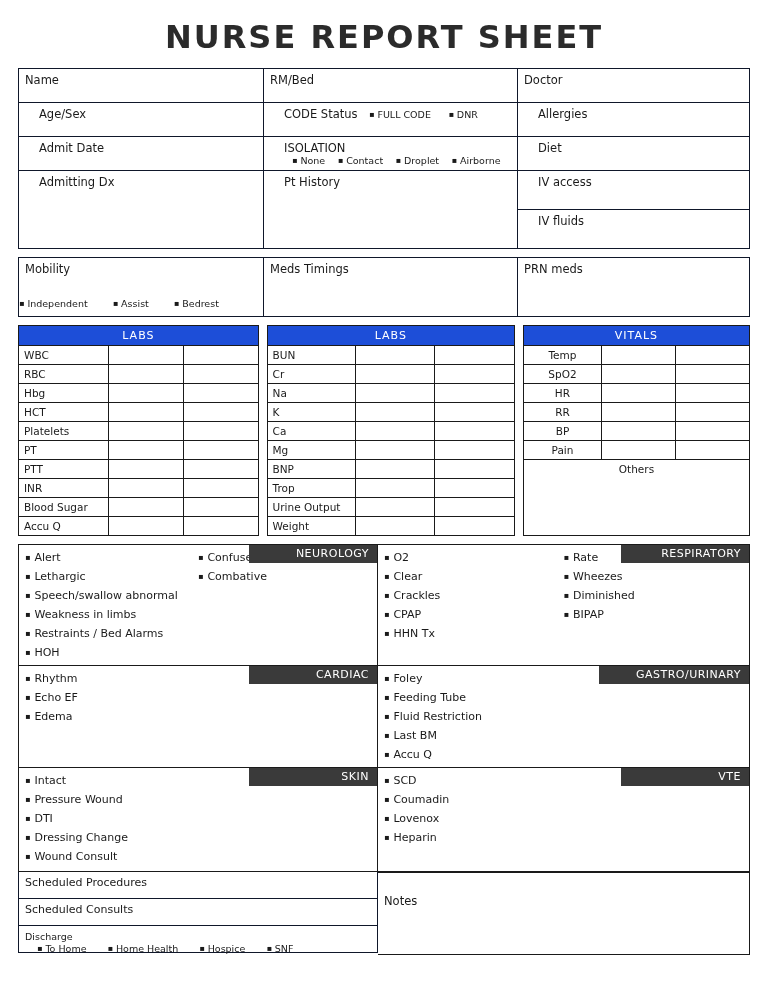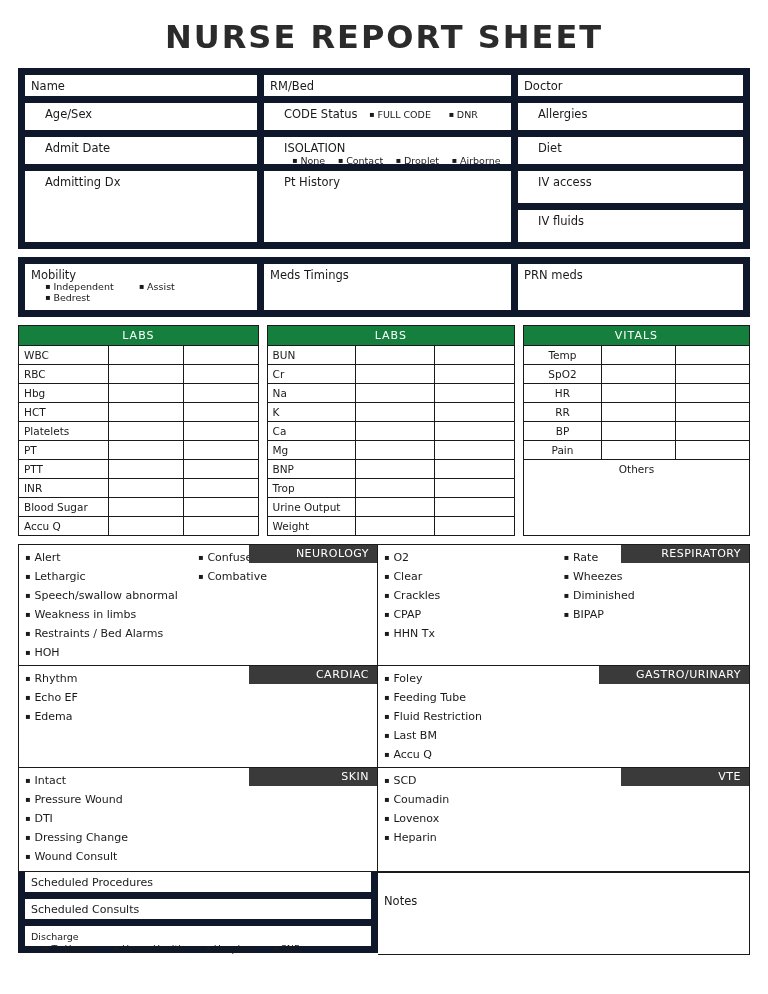--- a/index.html
+++ b/index.html
@@ -21,21 +21,21 @@
   .title {
     text-align: center;
     font-family: "DejaVu Sans", sans-serif;
     font-weight: bold;
     font-size: 32px;
     letter-spacing: 2px;
     margin: 4px 0 12px 0;
     color: #2b2b2b;
   }
   .cell {
-    border: 7px solid #0f172a;
+    border: 1px solid #0f172a;
     position: relative;
     padding: 5px 6px;
     font-size: 11px;
     line-height: 1.1;
   }
   .lbl { font-size: 11.5px; }
   .opt { font-size: 9.5px; }
   .opt:before { content: "\25AA"; margin-right: 3px; font-size: 8px; vertical-align: middle; }
   .bulleted:before { content: "\25AA"; margin-right: 4px; font-size: 8px; vertical-align: middle; }
 
@@ -56,29 +56,29 @@
 
   .inline-opts { display: inline-block; margin-left: 8px; }
   .inline-opts span { margin-right: 14px; }
 
   
   .block2 { display: flex; margin-top: 8px; }
   .block2 .cell { height: 60px; }
   .b2a { width: 246px; }
   .b2b { width: 254px; }
   .b2c { width: 232px; }
-  .mobopts { position: absolute; bottom: 7px; left: 20px; font-size: 9.5px; }
+  .mobopts { position: absolute; bottom: 7px; left: 0; font-size: 9.5px; }
   .mobopts span { margin-right: 22px; }
 
   
   .block3 { display: flex; margin-top: 8px; }
   .tbl { border-collapse: collapse; }
   .tbl td, .tbl th { border: 1px solid #1a1a1a; height: 19px; font-size: 10.5px; padding: 0 5px; }
   .tbl th {
-    background: #15803d; color: #fff; font-weight: normal;
+    background: #1d4ed8; color: #fff; font-weight: normal;
     font-size: 11px; height: 20px; letter-spacing: 1px;
   }
   .labs1 { width: 246px; }
   .labs2 { width: 254px; }
   .vitals { width: 232px; }
   .labs1 td.k { width: 90px; }
   .labs2 td.k { width: 88px; }
   .vitals td.k { width: 78px; text-align: center; }
   .gap { width: 8px; }
 

